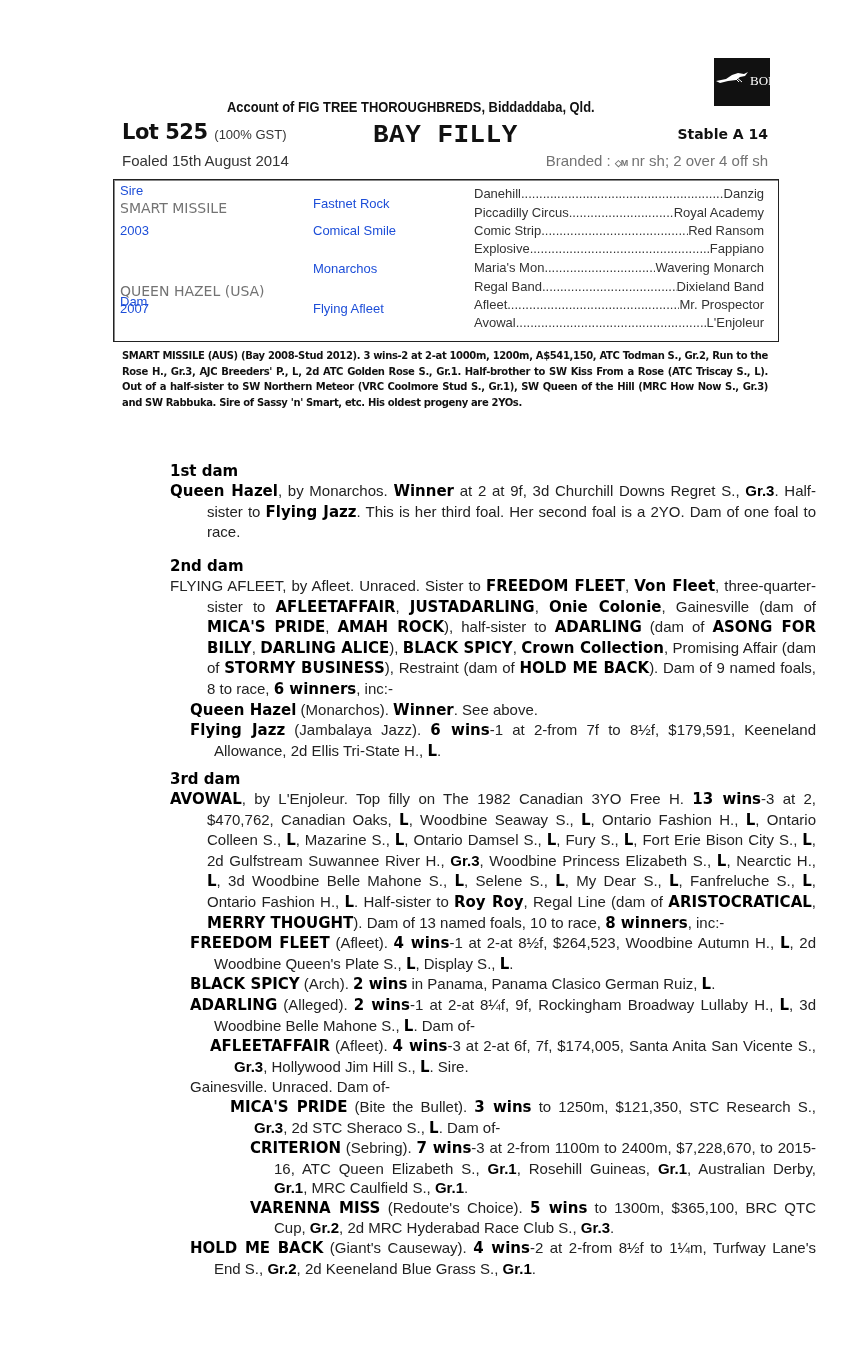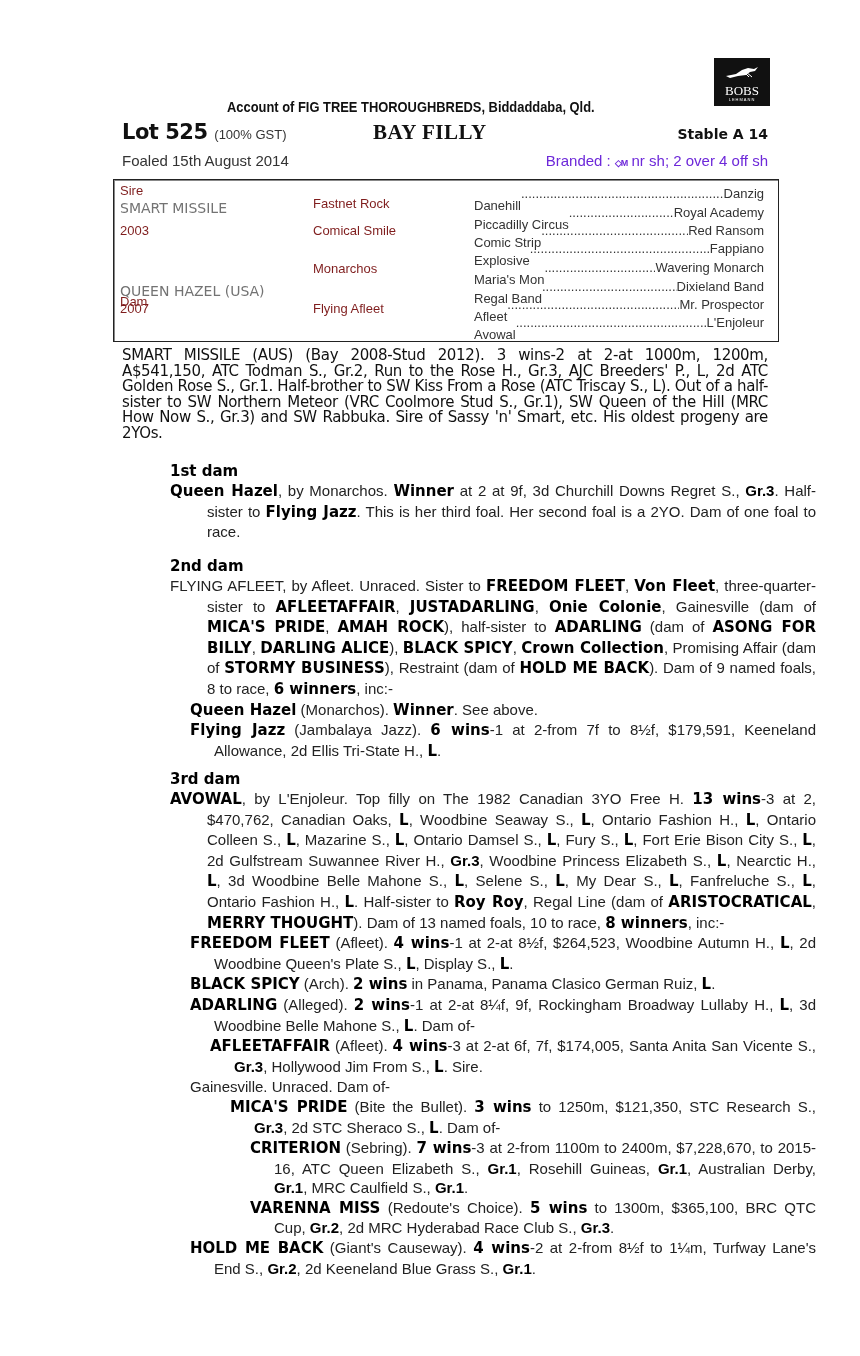--- a/index.html
+++ b/index.html
@@ -1,40 +1,40 @@
 <!DOCTYPE html>
 <html><head>
 <meta charset="utf-8">
 <style>
   html, body { margin:0; padding:0; background:#ffffff; }
   body { width:860px; height:1356px; position:relative; overflow:hidden; color:#111; font-family:"Liberation Sans", sans-serif; }
-  .logo { position:absolute; left:714px; top:58px; width:56px; height:48px; background:#111; color:#fff; display:flex; flex-direction:column; align-items:center; justify-content:flex-end; padding-bottom:4px; box-sizing:border-box; }
+  .logo { position:absolute; left:714px; top:58px; width:56px; height:48px; background:#111; color:#fff; display:flex; flex-direction:row; align-items:center; justify-content:flex-start; padding-bottom:4px; box-sizing:border-box; }
   .logo .horse { font-size:13px; line-height:13px; margin-bottom:2px; }
   .logo .brand { font-family:"Liberation Serif", serif; font-size:13px; line-height:13px; letter-spacing:0; }
   .logo .sub { font-size:4px; line-height:5px; letter-spacing:1px; }
   .account { position:absolute; left:227px; top:98px; font-family:"Liberation Sans", sans-serif; font-weight:bold; font-size:15px; transform:scaleX(0.86); transform-origin:left; white-space:nowrap; }
   .lotline { position:absolute; left:122px; top:120px; width:646px; height:26px; }
   .lot { position:absolute; left:0; top:0; font-family:"DejaVu Sans", sans-serif; font-weight:bold; font-size:21px; letter-spacing:-0.5px; }
   .gst { font-family:"Liberation Sans", sans-serif; font-weight:normal; font-size:13px; color:#333; letter-spacing:0; }
-  .sex { position:absolute; left:251px; top:0; font-family:Liberation Serif, serif; font-weight:bold; font-size:21px; letter-spacing:0.5px; }
+  .sex { position:absolute; left:251px; top:0; font-family:Liberation Mono, monospace; font-weight:bold; font-size:26px; letter-spacing:0.5px; }
   .stable { position:absolute; right:0; top:6px; font-family:"DejaVu Sans", sans-serif; font-weight:bold; font-size:14px; }
   .foaled { position:absolute; left:122px; top:152px; font-size:15px; color:#333; }
-  .branded { position:absolute; right:92px; top:152px; font-size:15px; color:#6d28d9; }
+  .branded { position:absolute; right:92px; top:152px; font-size:15px; color:#737373; }
   .brandmark { font-size:9px; font-weight:bold; letter-spacing:-1px; }
   .ped { position:absolute; left:113px; top:179px; width:666px; height:163px; border:1px solid #222; box-shadow: inset 1px 1px 0 #888; box-sizing:border-box; }
-  .ped .l { position:absolute; font-size:13px; color:#7f1d1d; }
+  .ped .l { position:absolute; font-size:13px; color:#1d4ed8; }
   .ped .big { position:absolute; font-family:"DejaVu Sans", sans-serif; font-weight:normal; font-size:14px; color:#737373; }
   .ancestors { position:absolute; left:360px; top:4px; width:290px; }
   .anc { display:flex; font-size:13px; color:#333; height:19px; line-height:19px; }
   .anc.tight { height:18px; line-height:18px; }
-  .anc .a { white-space:nowrap;margin-top:12px; }
+  .anc .a { white-space:nowrap; }
   .anc .dots { flex:1; overflow:hidden; white-space:nowrap; }
   .anc .dots::after { content:"..............................................................................................................................."; letter-spacing:0; }
   .anc .b { white-space:nowrap; }
-  .sirepara { position:absolute; left:122px; top:348px; width:646px; font-family:"DejaVu Sans", sans-serif; font-weight:normal; font-size:15px; line-height:15.5px; text-align:justify; letter-spacing:-0.35px; }
+  .sirepara { position:absolute; left:122px; top:348px; width:646px; font-family:"DejaVu Sans", sans-serif; font-weight:bold; font-size:10px; line-height:15.5px; text-align:justify; letter-spacing:-0.35px; }
   .sec { position:absolute; left:122px; width:646px; font-size:15px; line-height:19.6px; color:#222;margin-left:48px; }
   .sec h3 { margin:0; font-family:"DejaVu Sans", sans-serif; font-weight:bold; font-size:15px; color:#000; line-height:19px; }
   .p { text-align:justify; padding-left:var(--ind,0px); }
   .p.hang { text-indent:-37px; padding-left:calc(var(--ind,0px) + 37px); }
   .p.hang2 { text-indent:-24px; padding-left:calc(var(--ind,0px) + 24px); }
   .bk { font-family:"DejaVu Sans", sans-serif; font-weight:bold; color:#000; }
   .st { color:#000; font-weight:bold; }
   .nl { text-align:left; }
 </style>
 </head>
@@ -135,21 +135,21 @@
 <div class="sec" style="top:770px;">
   <h3>3rd dam</h3>
   <div class="p hang"><span class="bk">AVOWAL</span><span>, by L'Enjoleur. Top filly on The 1982 Canadian 3YO Free H. </span><span class="bk">13 wins</span><span>-3 at 2, $470,762, Canadian Oaks, </span><span class="bk">L</span><span>, Woodbine Seaway S., </span><span class="bk">L</span><span>, Ontario Fashion H., </span><span class="bk">L</span><span>, Ontario Colleen S., </span><span class="bk">L</span><span>, Mazarine S., </span><span class="bk">L</span><span>, Ontario Damsel S., </span><span class="bk">L</span><span>, Fury S., </span><span class="bk">L</span><span>, Fort Erie Bison City S., </span><span class="bk">L</span><span>, 2d Gulfstream Suwannee River H., </span><span class="st">Gr.3</span><span>, Woodbine Princess Elizabeth S., </span><span class="bk">L</span><span>, Nearctic H., </span><span class="bk">L</span><span>, 3d Woodbine Belle Mahone S., </span><span class="bk">L</span><span>, Selene S., </span><span class="bk">L</span><span>, My Dear S., </span><span class="bk">L</span><span>, Fanfreluche S., </span><span class="bk">L</span><span>, Ontario Fashion H., </span><span class="bk">L</span><span>. Half-sister to </span><span class="bk">Roy Roy</span><span>, Regal Line (dam of </span><span class="bk">ARISTOCRATICAL</span><span>, </span><span class="bk">MERRY THOUGHT</span><span>). Dam of 13 named foals, 10 to race, </span><span class="bk">8 winners</span><span>, inc:-</span></div>
 
   <div class="p hang2" style="--ind:20px;"><span class="bk">FREEDOM FLEET</span><span> (Afleet). </span><span class="bk">4 wins</span><span>-1 at 2-at 8½f, $264,523, Woodbine Autumn H., </span><span class="bk">L</span><span>, 2d Woodbine Queen's Plate S., </span><span class="bk">L</span><span>, Display S., </span><span class="bk">L</span><span>.</span></div>
 
   <div class="p hang2" style="--ind:20px;"><span class="bk">BLACK SPICY</span><span> (Arch). </span><span class="bk">2 wins</span><span> in Panama, Panama Clasico German Ruiz, </span><span class="bk">L</span><span>.</span></div>
 
   <div class="p hang2" style="--ind:20px;"><span class="bk">ADARLING</span><span> (Alleged). </span><span class="bk">2 wins</span><span>-1 at 2-at 8¼f, 9f, Rockingham Broadway Lullaby H., </span><span class="bk">L</span><span>, 3d Woodbine Belle Mahone S., </span><span class="bk">L</span><span>. Dam of-</span></div>
 
-  <div class="p hang2" style="--ind:40px;"><span class="bk">AFLEETAFFAIR</span><span> (Afleet). </span><span class="bk">4 wins</span><span>-3 at 2-at 6f, 7f, $174,005, Santa Anita San Vicente S., </span><span class="st">Gr.3</span><span>, Hollywood Jim From S., </span><span class="bk">L</span><span>. Sire.</span></div>
+  <div class="p hang2" style="--ind:40px;"><span class="bk">AFLEETAFFAIR</span><span> (Afleet). </span><span class="bk">4 wins</span><span>-3 at 2-at 6f, 7f, $174,005, Santa Anita San Vicente S., </span><span class="st">Gr.3</span><span>, Hollywood Jim Hill S., </span><span class="bk">L</span><span>. Sire.</span></div>
 
   <div class="p nl" style="--ind:20px;">Gainesville. Unraced. Dam of-</div>
 
   <div class="p hang2" style="--ind:60px;"><span class="bk">MICA'S PRIDE</span><span> (Bite the Bullet). </span><span class="bk">3 wins</span><span> to 1250m, $121,350, STC Research S., </span><span class="st">Gr.3</span><span>, 2d STC Sheraco S., </span><span class="bk">L</span><span>. Dam of-</span></div>
 
   <div class="p hang2" style="--ind:80px;"><span class="bk">CRITERION</span><span> (Sebring). </span><span class="bk">7 wins</span><span>-3 at 2-from 1100m to 2400m, $7,228,670, to 2015-16, ATC Queen Elizabeth S., </span><span class="st">Gr.1</span><span>, Rosehill Guineas, </span><span class="st">Gr.1</span><span>, Australian Derby, </span><span class="st">Gr.1</span><span>, MRC Caulfield S., </span><span class="st">Gr.1</span><span>.</span></div>
 
   <div class="p hang2" style="--ind:80px;"><span class="bk">VARENNA MISS</span><span> (Redoute's Choice). </span><span class="bk">5 wins</span><span> to 1300m, $365,100, BRC QTC Cup, </span><span class="st">Gr.2</span><span>, 2d MRC Hyderabad Race Club S., </span><span class="st">Gr.3</span><span>.</span></div>
 
 

